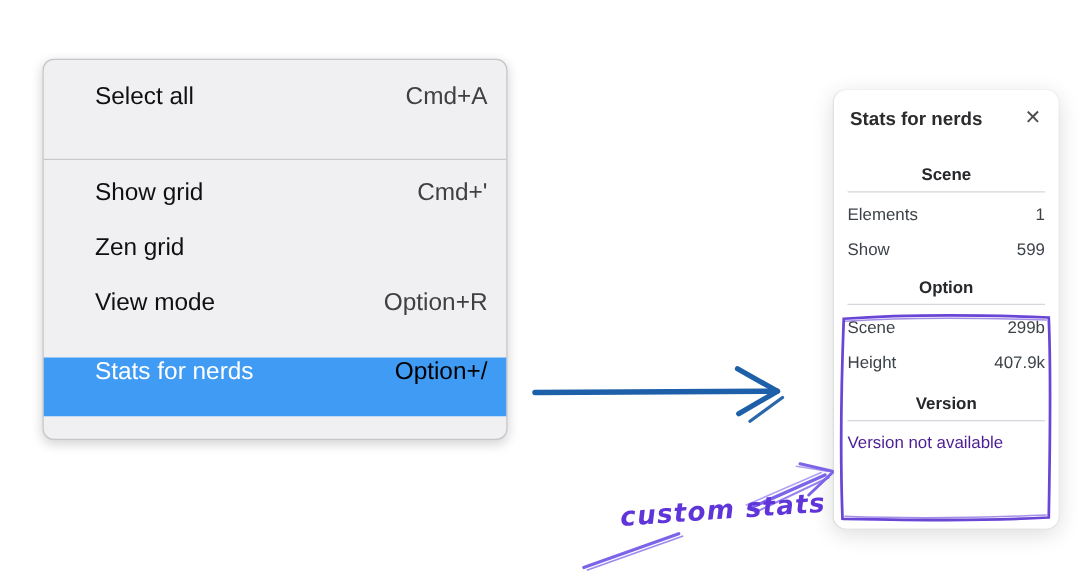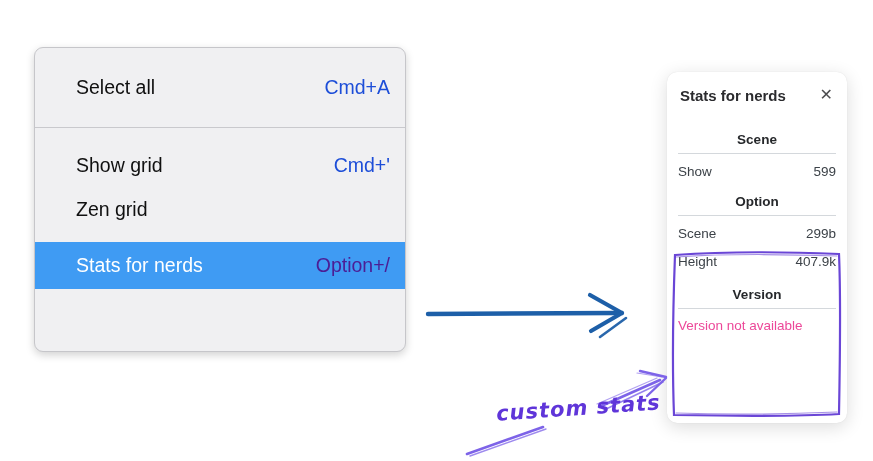--- a/index.html
+++ b/index.html
@@ -11,47 +11,47 @@
   .context-menu {
     position:absolute; left:34px; top:47px; width:372px; height:305px;
     background:#f0f0f2; border:1px solid #c6c6ca; border-radius:9px;
     box-shadow:0 3px 9px rgba(0,0,0,0.18);
     font-size:19.5px; color:#101010; z-index:1;
   }
   .menu-section-top { height:80px; display:flex; align-items:center; border-bottom:1px solid #c9c9cd; }
   .menu-section-top .menu-item { width:100%; }
   .menu-section-bottom { padding-top:15px; }
   .menu-item {
-    display:flex; justify-content:space-between; align-items:center;
+    display:flex; justify-content:space-between; align-items:flex-start;
     height:44px; padding:0 15px 0 41px; cursor:default;
   }
-  .menu-item .shortcut { color:#1d4ed8; }
+  .menu-item .shortcut { color:#404040; }
   .menu-item.highlighted {
     height:47px; margin-top:11px; background:#3f9bf3; color:#ffffff;
   }
-  .menu-item.highlighted .shortcut { color:#4c1d95; }
+  .menu-item.highlighted .shortcut { color:#000000; }
 
   
   .stats-panel {
     position:absolute; left:667px; top:72px; width:180px; height:351px;
     background:#ffffff; border-radius:10px;
     box-shadow:0 4px 18px rgba(0,0,0,0.14), 0 0 1px rgba(0,0,0,0.12);
     color:#3c4248; font-size:13.5px; z-index:2;
   }
   .panel-header { display:flex; justify-content:space-between; align-items:center; padding:13px 12px 0 13px; }
   .panel-title { font-weight:700; font-size:15px; color:#2b2b2e; }
   .close-btn { font-size:16px; color:#4d4d4f; line-height:1; cursor:pointer; padding:2px; font-weight:400; }
   .section-heading { text-align:center; font-weight:700; font-size:13.5px; color:#26282b; }
   .heading-scene   { margin-top:27px; }
   .heading-storage { margin-top:9px; }
   .heading-version { margin-top:12px; }
   .panel hr { border:none; border-top:1px solid #d4d8dc; margin:6px 11px 0 11px; }
   .stat-rows { margin-top:3px; }
   .stat-row { display:flex; justify-content:space-between; align-items:center; height:28px; padding:0 11px; }
-  .version-note { padding:0 11px; margin-top:9px; font-size:13.5px; color:#ec4899; }
+  .version-note { padding:0 11px; margin-top:9px; font-size:13.5px; color:#4c1d95; }
 
   
   .overlay-svg { position:absolute; left:0; top:0; z-index:5; pointer-events:none; }
   .annotation-text {
     position:absolute; left:496px; top:396px; z-index:6;
     font-size:21px; font-style:italic; font-weight:600; letter-spacing:1px;
     color:#5f35d9; transform:rotate(-4deg); white-space:nowrap;
     font-family:"DejaVu Sans", sans-serif;
   }
 </style>
@@ -68,36 +68,44 @@
       </div>
     </div>
     <div class="menu-section-bottom">
       <div class="menu-item">
         <span>Show grid</span>
         <span class="shortcut">Cmd+'</span>
       </div>
       <div class="menu-item">
         <span>Zen grid</span>
       </div>
+      <div class="menu-item">
+        <span>View mode</span>
+        <span class="shortcut">Option+R</span>
+      </div>
       <div class="menu-item highlighted">
         <span>Stats for nerds</span>
         <span class="shortcut">Option+/</span>
       </div>
     </div>
   </div>
 
   <div class="stats-panel panel">
     <div class="panel-header">
       <span class="panel-title">Stats for nerds</span>
       <span class="close-btn">✕</span>
     </div>
 
     <div class="section-heading heading-scene">Scene</div>
     <hr>
     <div class="stat-rows">
+      <div class="stat-row">
+        <span>Elements</span>
+        <span>1</span>
+      </div>
       <div class="stat-row">
         <span>Show</span>
         <span>599</span>
       </div>
     </div>
 
     <div class="section-heading heading-storage">Option</div>
     <hr>
     <div class="stat-rows">
       <div class="stat-row">

